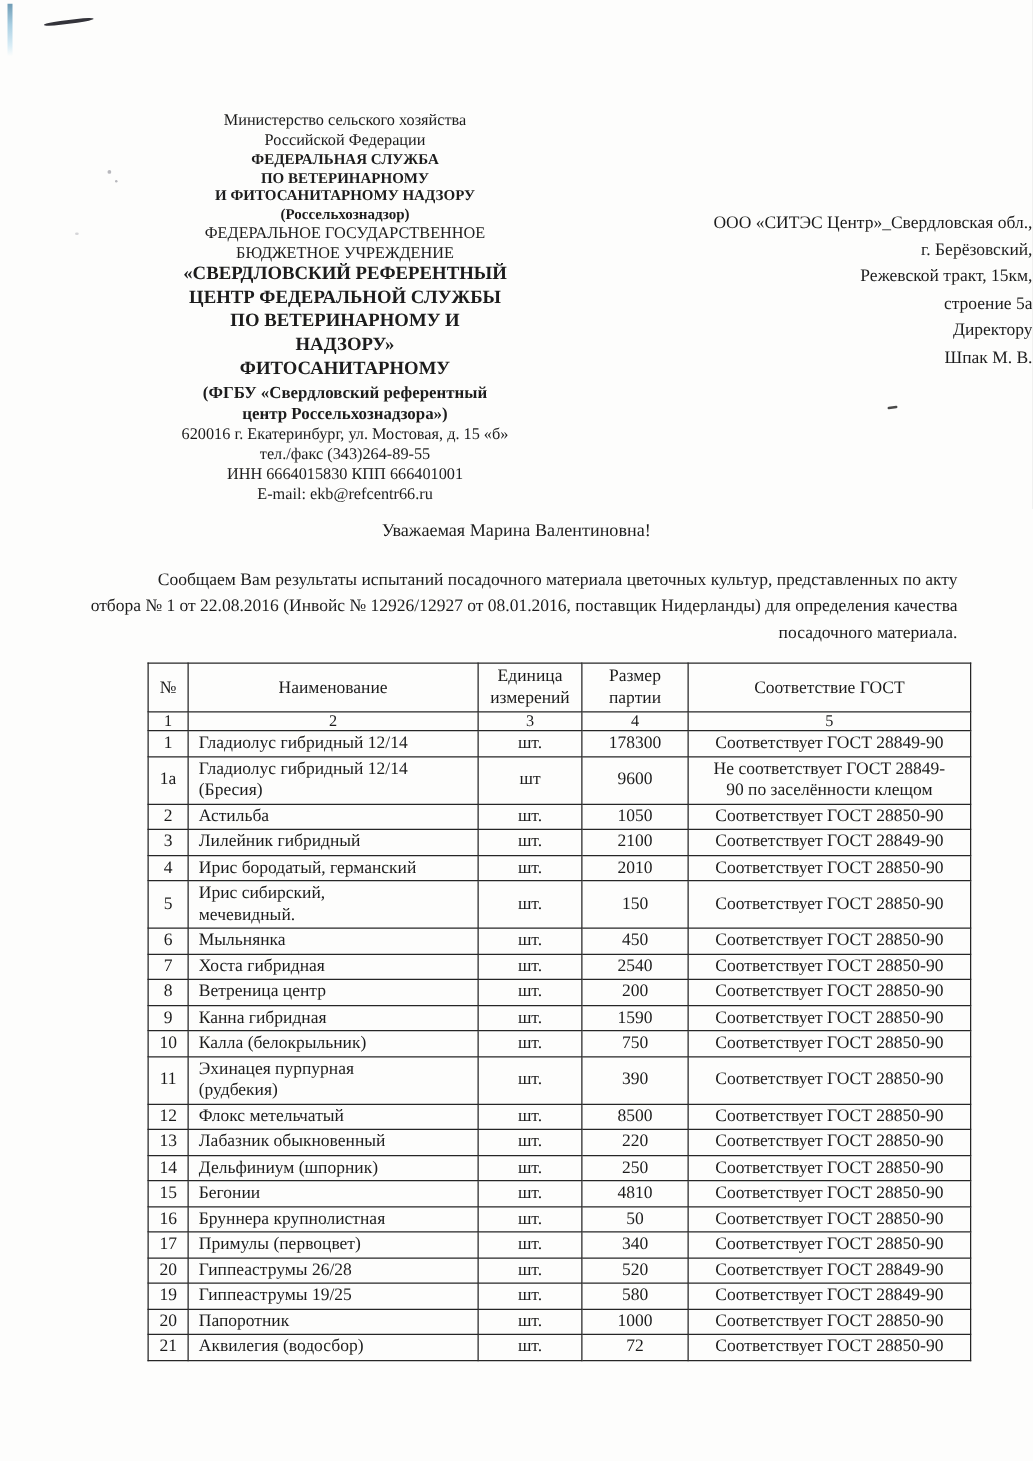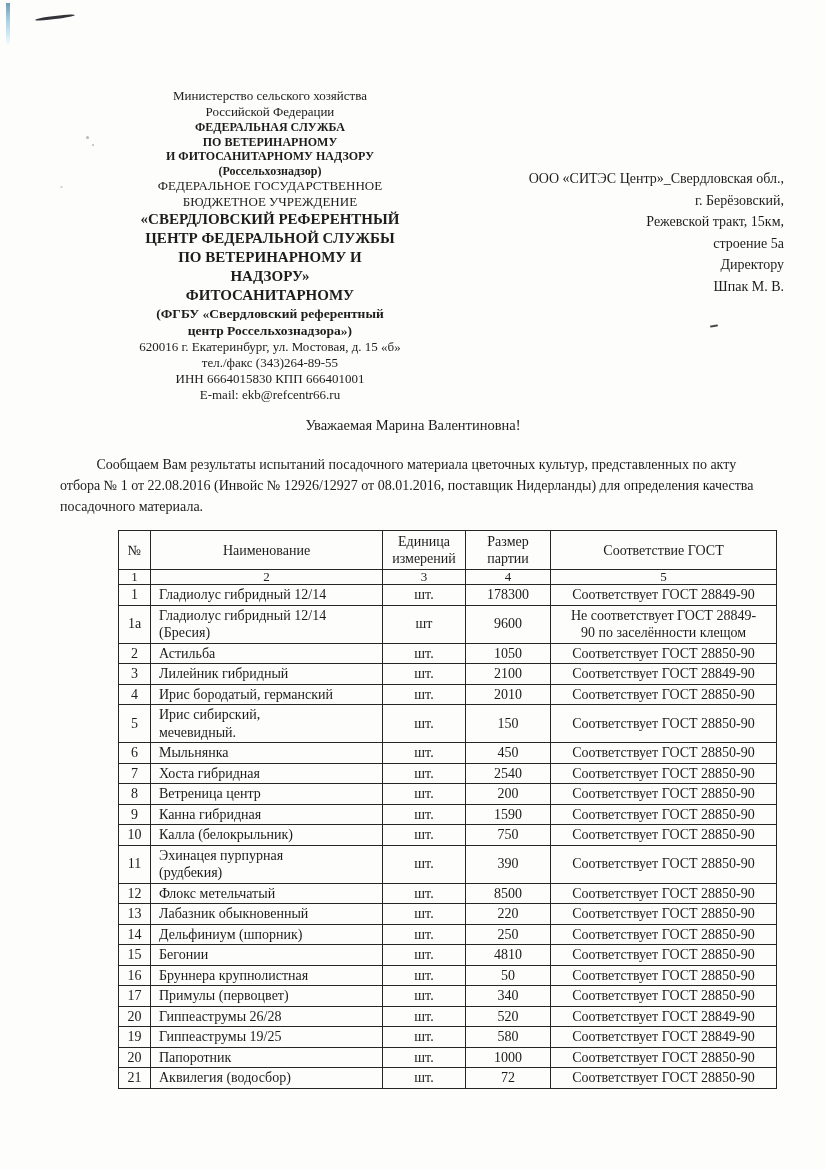--- a/index.html
+++ b/index.html
@@ -32,32 +32,32 @@
   .sp3 { left:60px; top:186px; width:3px; height:2px; opacity:.35; }
 
   
   .letterhead { display:flex; padding-top:88px; }
   .sender-block { width:400px; margin-left:76px; text-align:center; }
   .ln-plain      { font-size:13px;   line-height:16px; }
   .ln-bold-small { font-size:12px;   line-height:14.5px; font-weight:bold; }
   .ln-bold-large { font-size:15px;   line-height:19px;   font-weight:bold; }
   .ln-bold       { font-size:13.5px; line-height:17px;   font-weight:bold; }
   .recipient-block {
-    margin-left:auto; margin-right:42px; padding-top:80px;
+    margin-left:auto; padding-top:80px;
     width:330px; text-align:right;
     font-size:14px; line-height:21.5px;
   }
 
   .greeting {
     margin-top:14px; text-align:center;
     font-size:14.5px;
   }
   .body-paragraph {
     width:706px; margin:20px auto 0;
-    text-align:left; text-indent:2.6em;
+    text-align:right; text-indent:2.6em;
     font-size:14px; line-height:21px;
   }
 
   
   table.results {
     margin:13px 0 0 118px;
     width:658px;
     border-collapse:collapse;
     font-size:14px;
     table-layout:fixed;

